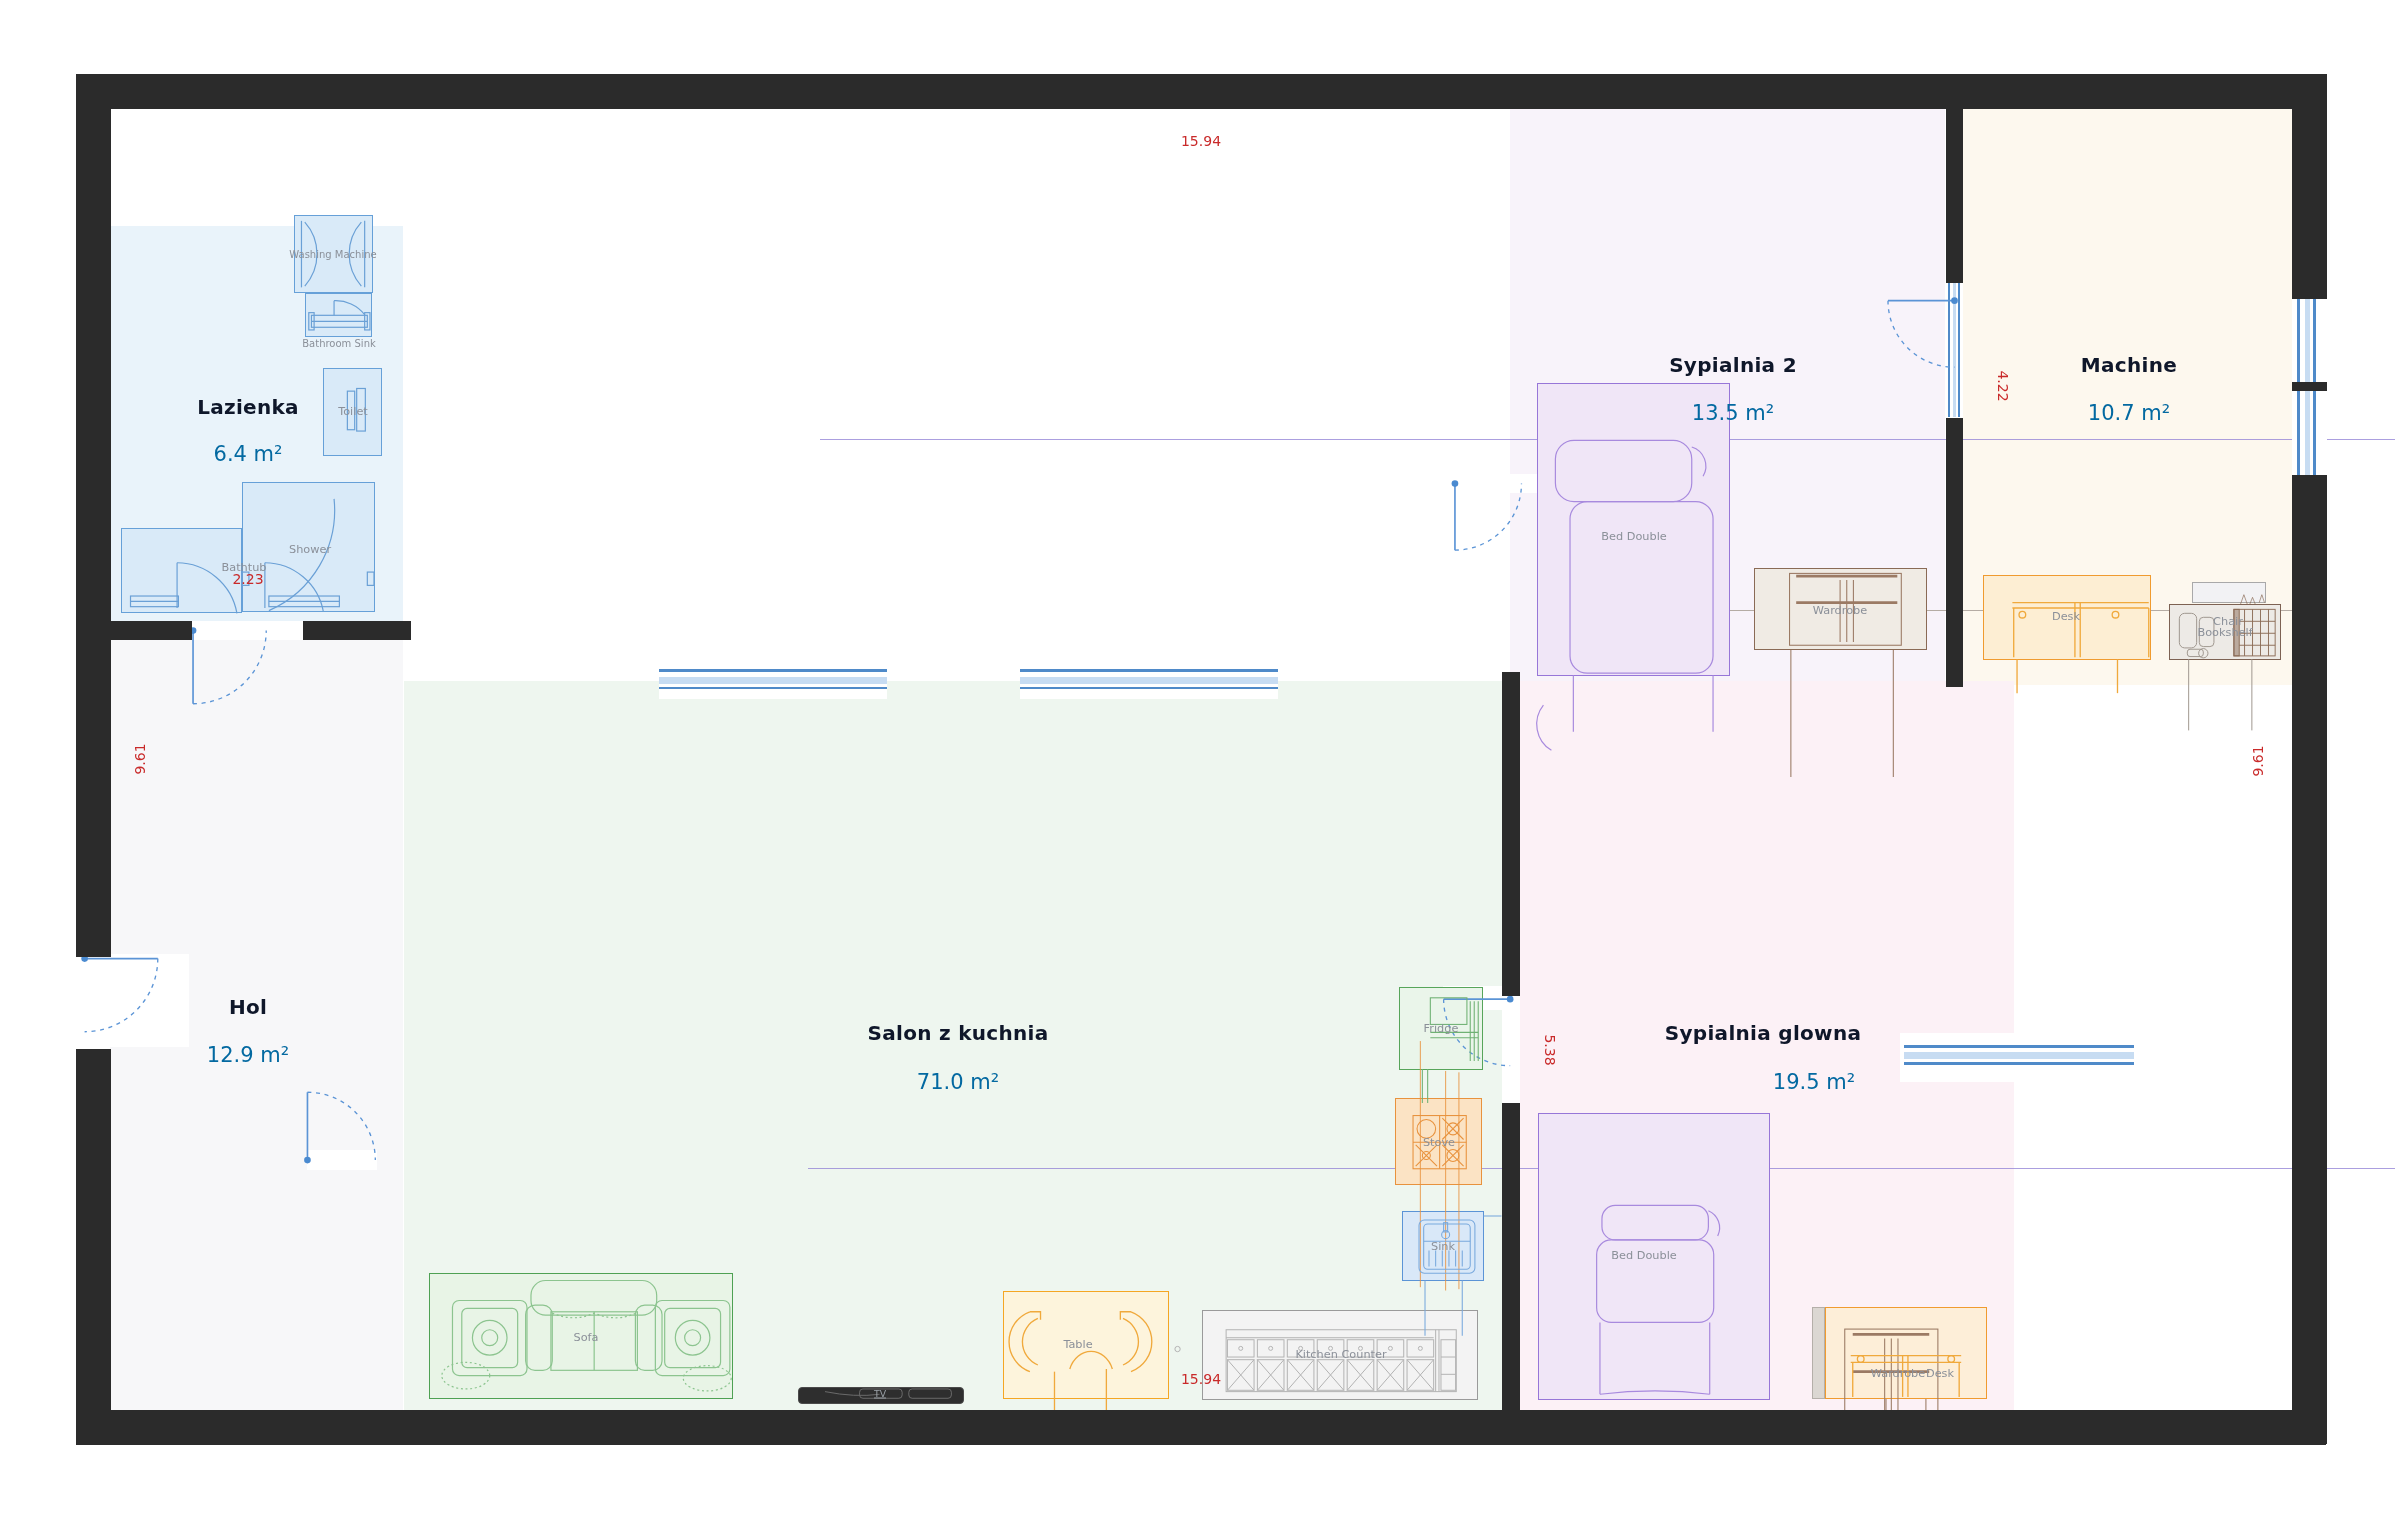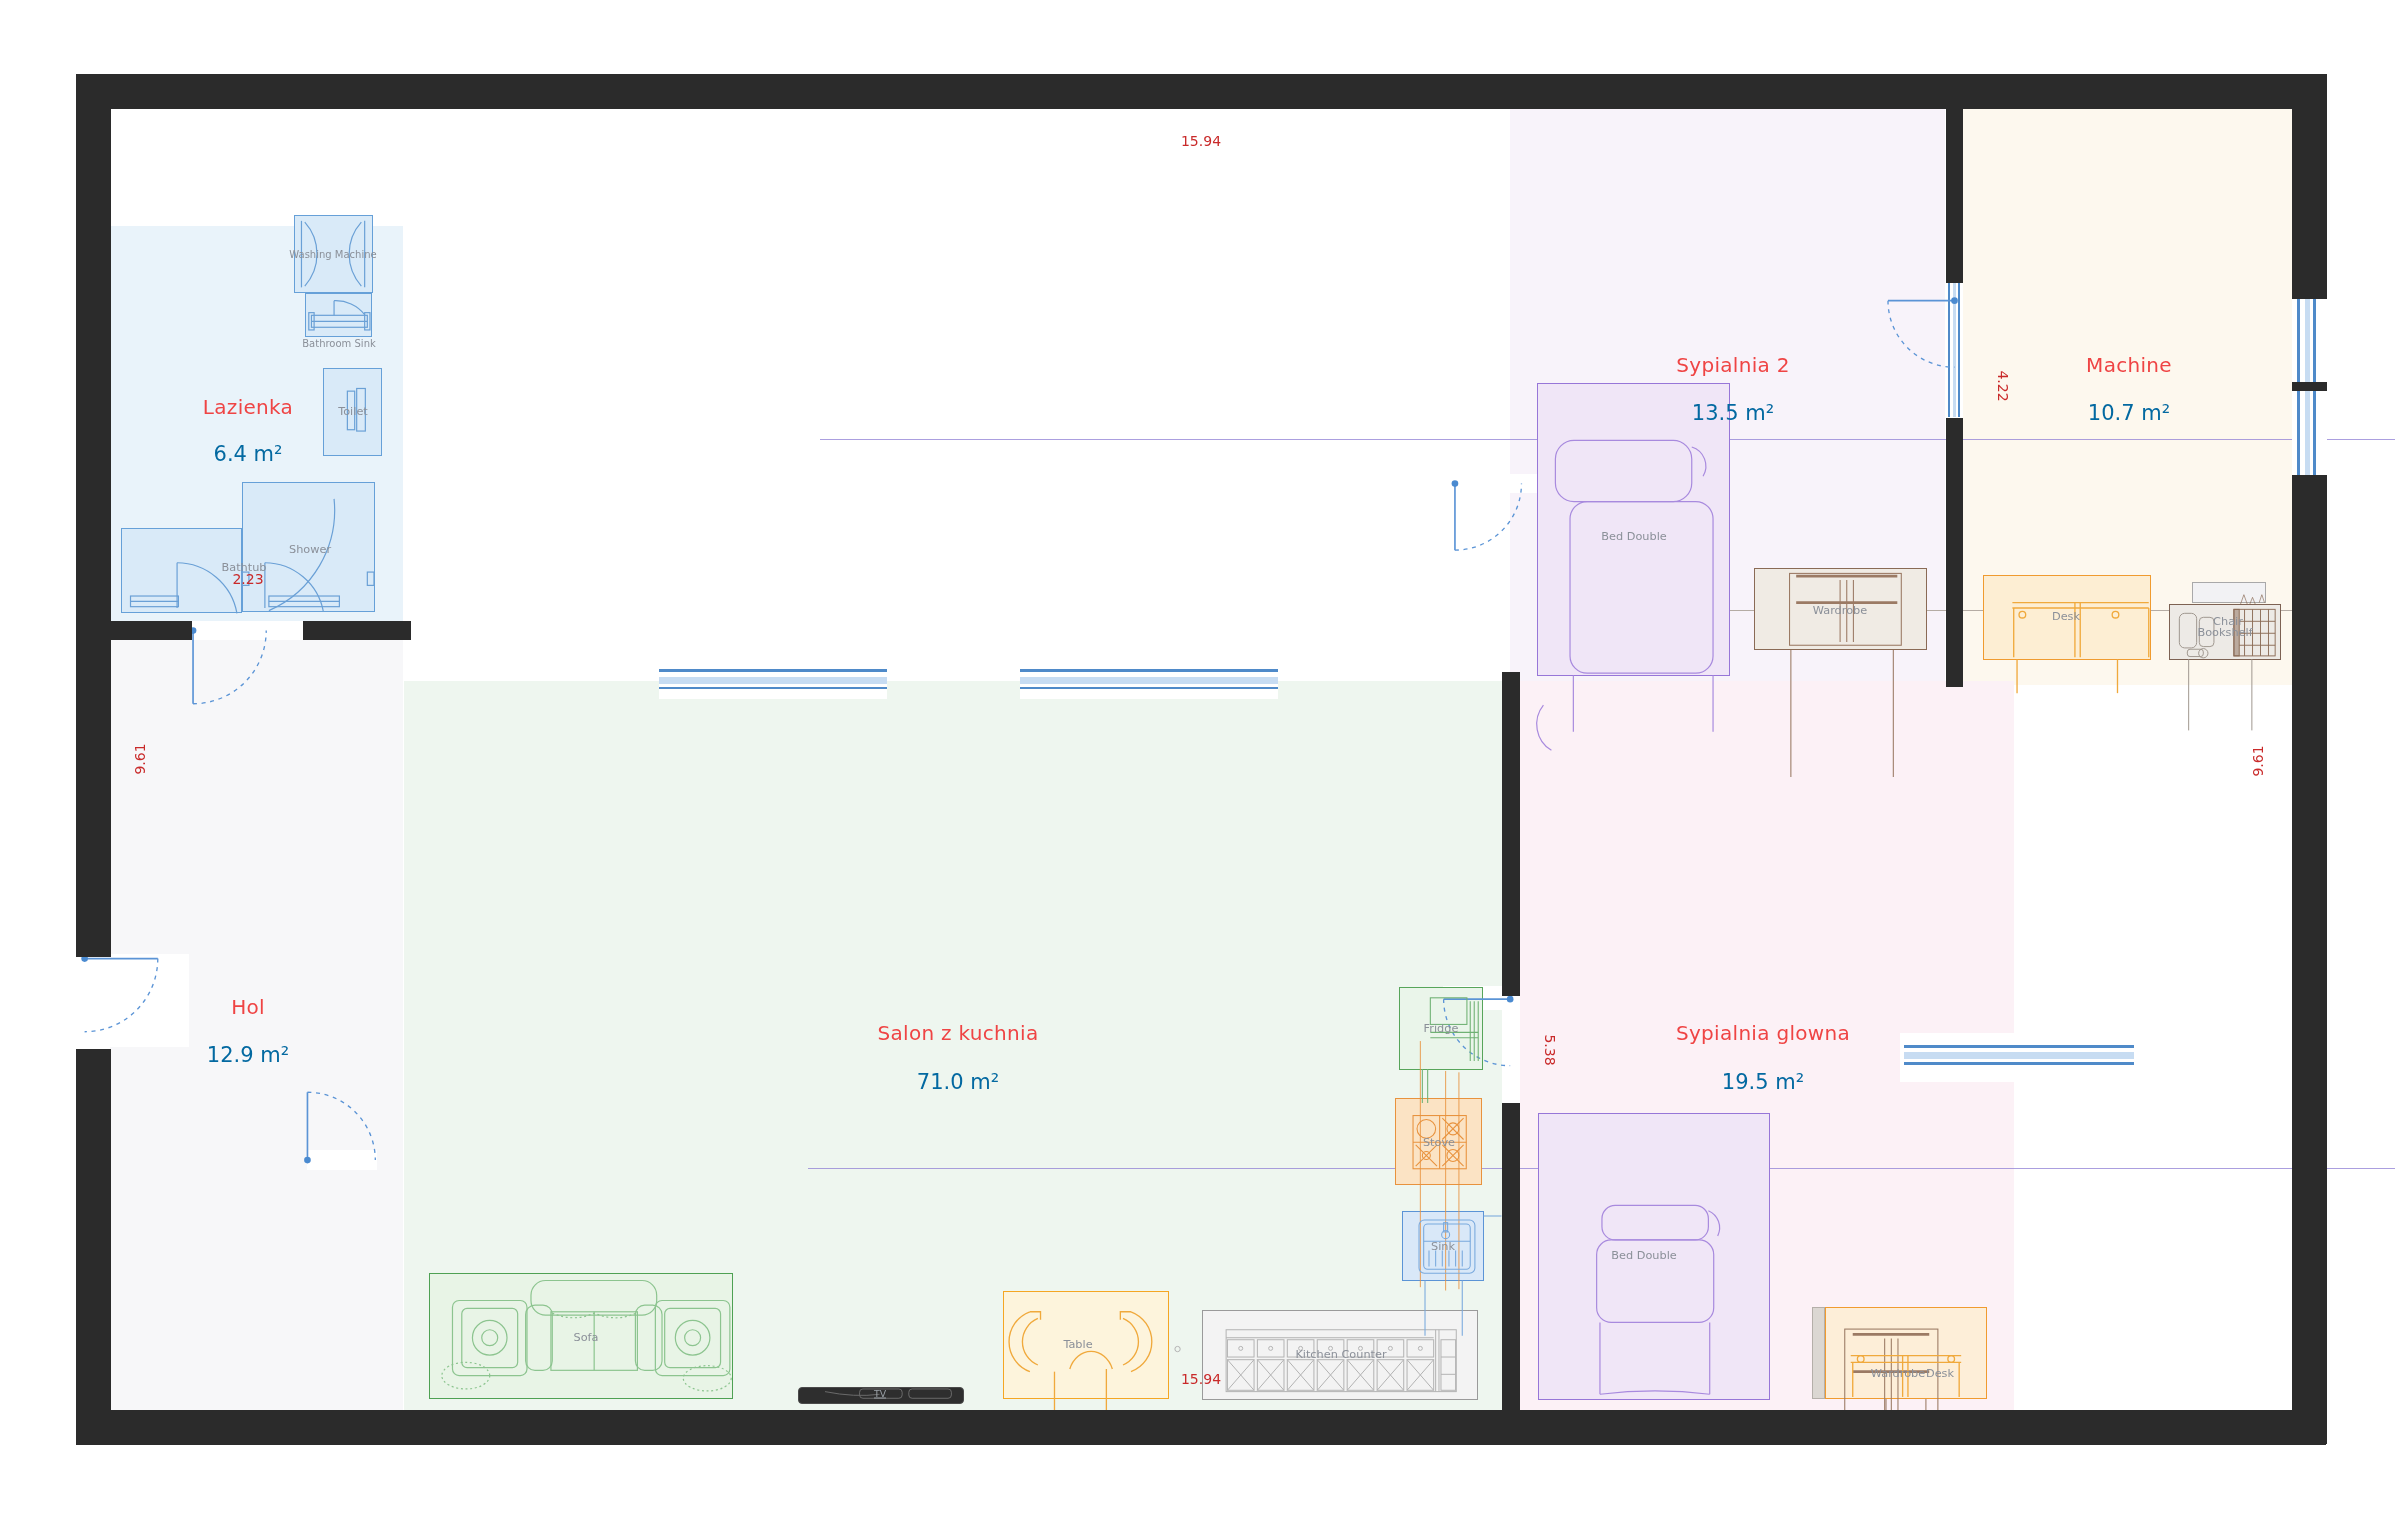--- a/index.html
+++ b/index.html
@@ -5,22 +5,22 @@
   html,body{margin:0;padding:0;background:#ffffff;}
   #plan{position:relative;width:2401px;height:1520px;background:#ffffff;overflow:hidden;
         font-family:"DejaVu Sans","Liberation Sans",sans-serif;}
   .room{position:absolute;}
   .wall{position:absolute;background:#2b2b2b;z-index:40;}
   .gline{position:absolute;z-index:5;}
   .winwrap{position:absolute;z-index:6;}
   .wline{position:absolute;}
   .fbox{position:absolute;box-sizing:border-box;z-index:12;}
   .white{position:absolute;background:#ffffff;z-index:8;}
-  .title{position:absolute;transform:translate(-50%,-50%);font-size:20px;font-weight:normal;
-         color:#ef4444;white-space:nowrap;z-index:30;letter-spacing:0.3px;}
+  .title{position:absolute;transform:translate(-50%,-50%);font-size:20px;font-weight:bold;
+         color:#0f172a;white-space:nowrap;z-index:30;letter-spacing:0.3px;}
   .area{position:absolute;transform:translate(-50%,-50%);font-size:21px;color:#0369a1;
         white-space:nowrap;z-index:30;}
   .flabel{position:absolute;transform:translate(-50%,-50%);font-size:11.3px;color:#8b9099;
           white-space:nowrap;z-index:28;}
   .dim{position:absolute;transform:translate(-50%,-50%);font-size:14px;color:#c92a2a;
        white-space:nowrap;z-index:35;}
   .dim.rot90{transform:translate(-50%,-50%) rotate(90deg);}
   .dim.rotm90{transform:translate(-50%,-50%) rotate(-90deg);}
   svg.overlay{position:absolute;left:0;top:0;z-index:20;pointer-events:none;}
   .tv{position:absolute;background:#2e2e2e;border:1.3px solid #4a4a4a;border-radius:4px;z-index:13;}
@@ -390,21 +390,21 @@
   <div class="area" style="left:248px;top:454px;">6.4 m²</div>
   <div class="title" style="left:248px;top:1007px;">Hol</div>
   <div class="area" style="left:248px;top:1055px;">12.9 m²</div>
   <div class="title" style="left:958px;top:1033px;">Salon z kuchnia</div>
   <div class="area" style="left:958px;top:1082px;">71.0 m²</div>
   <div class="title" style="left:1733px;top:365px;">Sypialnia 2</div>
   <div class="area" style="left:1733px;top:413px;">13.5 m²</div>
   <div class="title" style="left:2129px;top:365px;">Machine</div>
   <div class="area" style="left:2129px;top:413px;">10.7 m²</div>
   <div class="title" style="left:1763px;top:1033px;">Sypialnia glowna</div>
-  <div class="area" style="left:1763px;top:1082px;">19.5 m²</div>
+  <div class="area" style="left:1814px;top:1082px;">19.5 m²</div>
 
   <div class="flabel" style="left:333px;top:254px;font-size:10px;">Washing Machine</div>
   <div class="flabel" style="left:339px;top:309px;font-size:10px;margin-top:34px;">Bathroom Sink</div>
   <div class="flabel" style="left:353px;top:411px;">Toilet</div>
   <div class="flabel" style="left:244px;top:567px;">Bathtub</div>
   <div class="flabel" style="left:310px;top:549px;">Shower</div>
   <div class="flabel" style="left:586px;top:1337px;">Sofa</div>
   <div class="tvlabel" style="left:880px;top:1393px;">TV</div>
   <div class="flabel" style="left:1078px;top:1344px;">Table</div>
   <div class="flabel" style="left:1341px;top:1354px;">Kitchen Counter</div>

